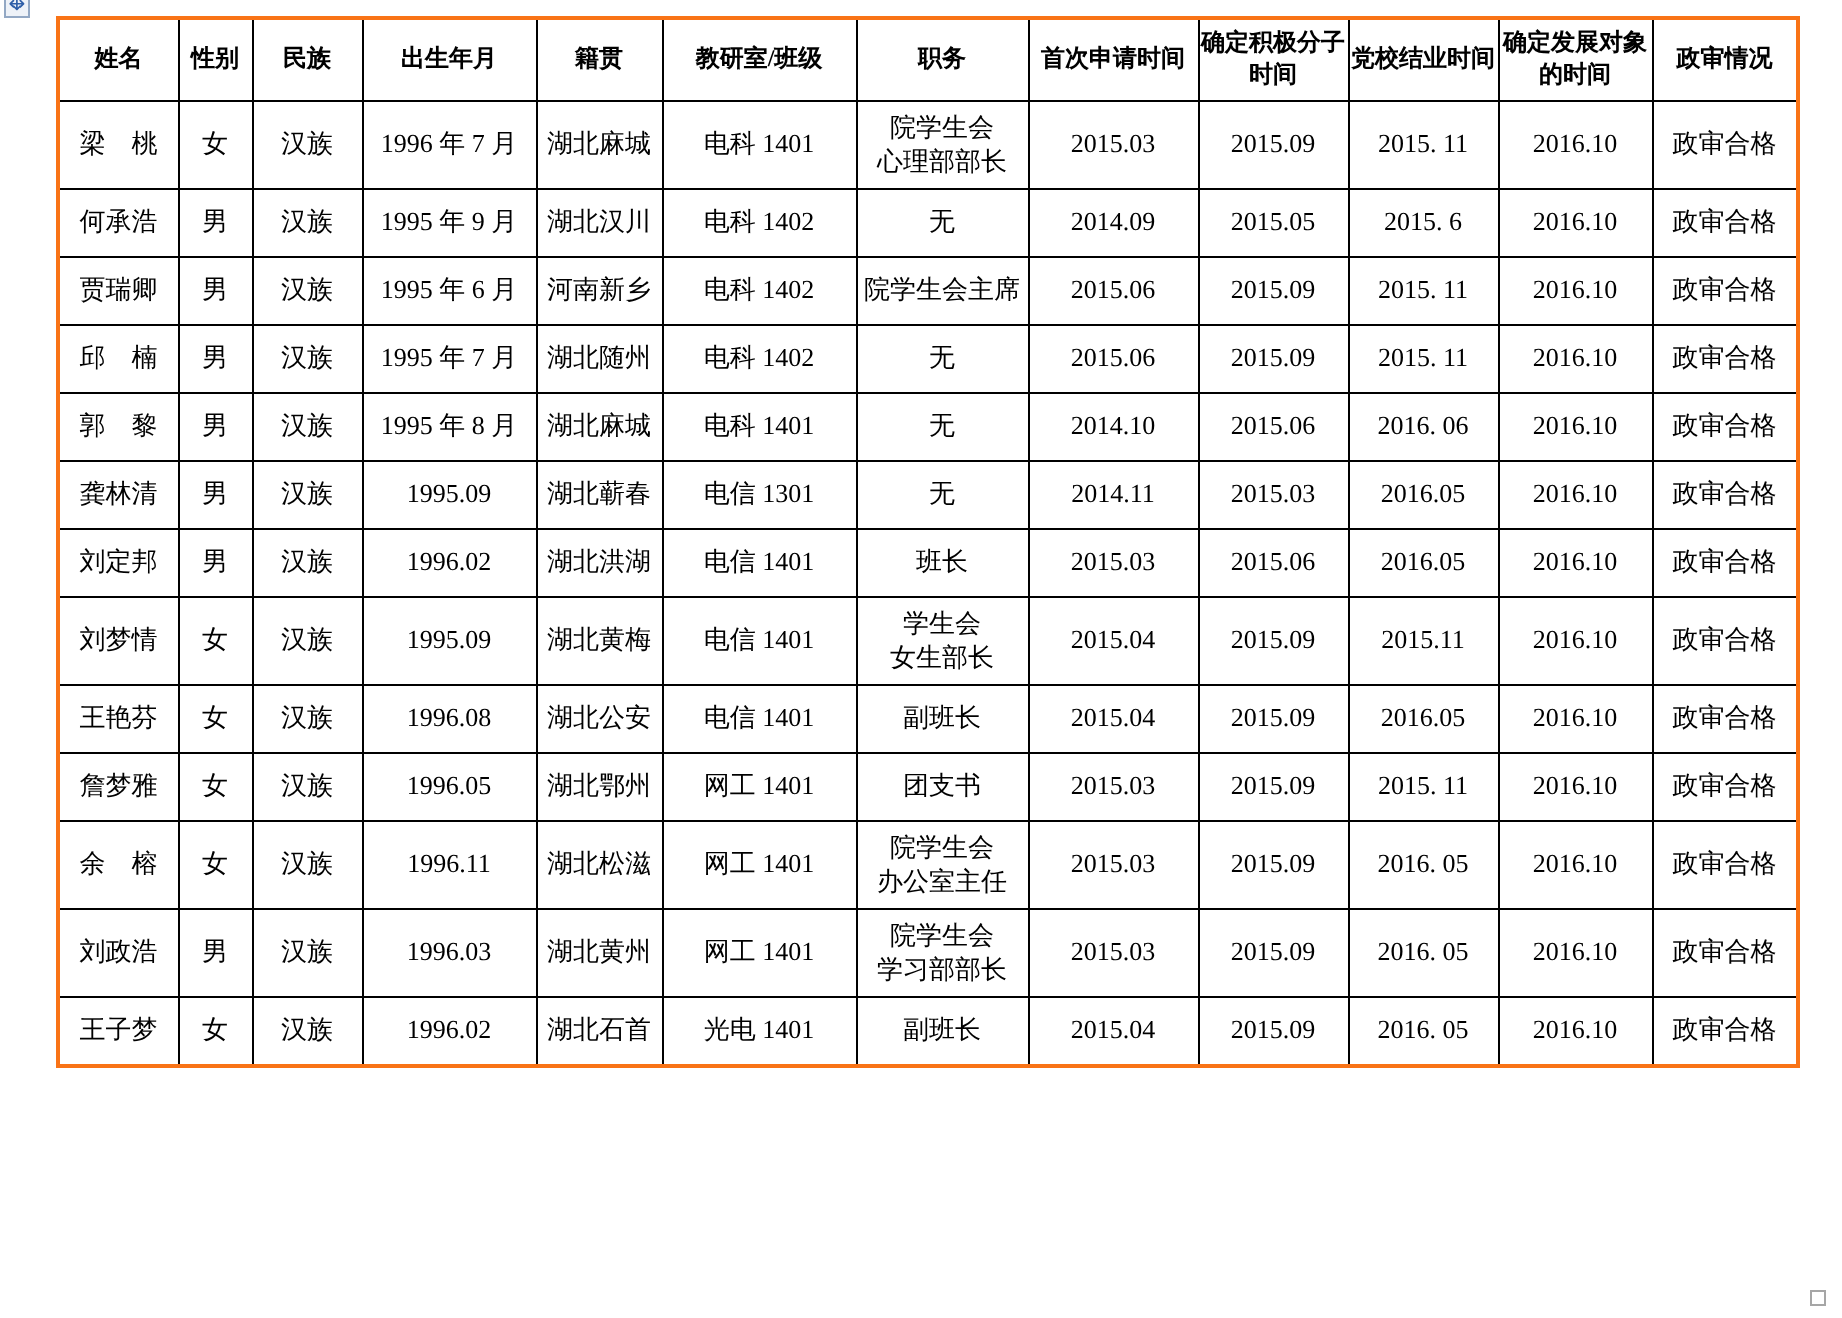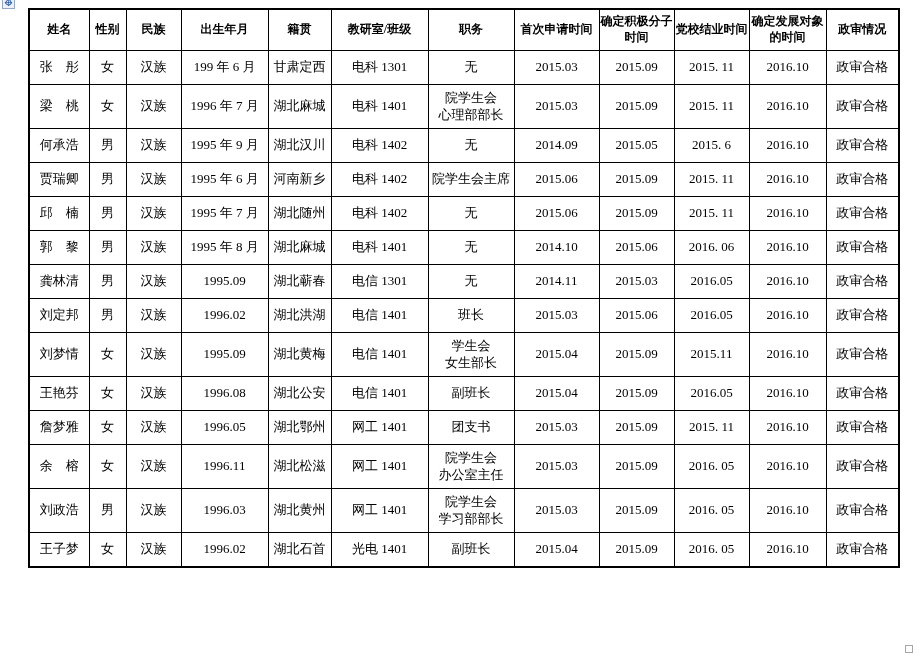--- a/index.html
+++ b/index.html
@@ -7,21 +7,21 @@
     width:921px; height:659px; overflow:hidden;
     font-family:"Liberation Serif","DejaVu Serif",serif;
     color:#000;
   }
   .sheet { position:relative; width:921px; height:659px; background:#fff; }
 
   table.roster {
     position:absolute; left:28px; top:8px;
     width:870px; table-layout:fixed;
     border-collapse:collapse;
-    border:2px solid #000000;
+    border:2px solid #f97316;
   }
   .roster th, .roster td {
     border:1px solid #000;
     text-align:center; vertical-align:middle;
     padding:0 1px;
     white-space:pre-line;
     overflow:hidden;
     line-height:1.3;
   }
   .roster th {
@@ -87,34 +87,20 @@
         <th>首次申请时间</th>
         <th>确定积极分子
 时间</th>
         <th>党校结业时间</th>
         <th>确定发展对象
 的时间</th>
         <th>政审情况</th>
       </tr>
     </thead>
     <tbody>
-        <tr style="height: 34px;">
-          <td>张　彤</td>
-          <td>女</td>
-          <td>汉族</td>
-          <td>199 年 6 月</td>
-          <td>甘肃定西</td>
-          <td>电科 1301</td>
-          <td>无</td>
-          <td>2015.03</td>
-          <td>2015.09</td>
-          <td>2015. 11</td>
-          <td>2016.10</td>
-          <td>政审合格</td>
-        </tr>
         <tr style="height: 44px;">
           <td>梁　桃</td>
           <td>女</td>
           <td>汉族</td>
           <td>1996 年 7 月</td>
           <td>湖北麻城</td>
           <td>电科 1401</td>
           <td>院学生会
 心理部部长</td>
           <td>2015.03</td>

